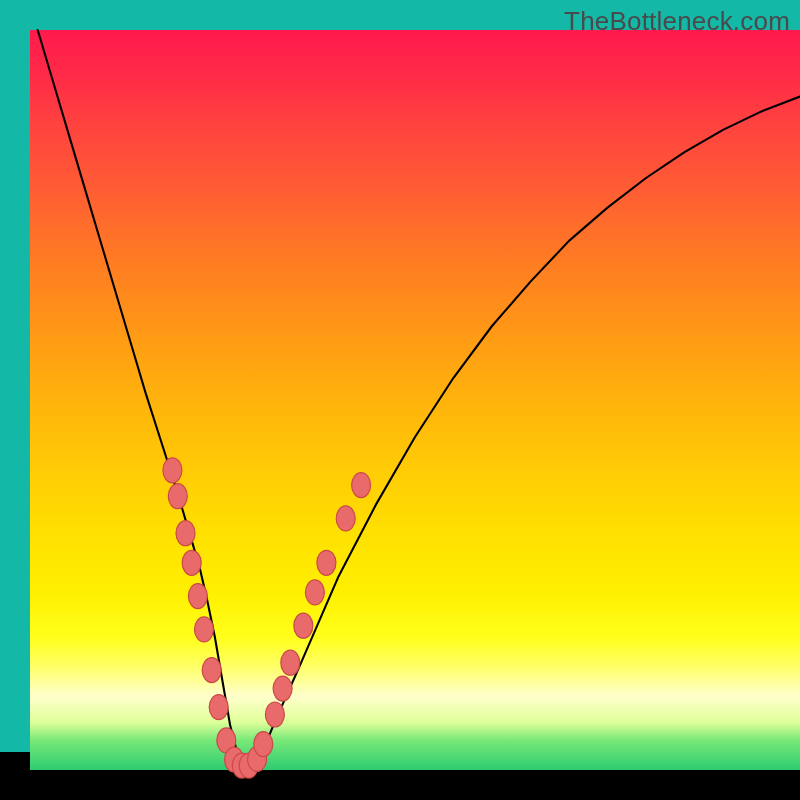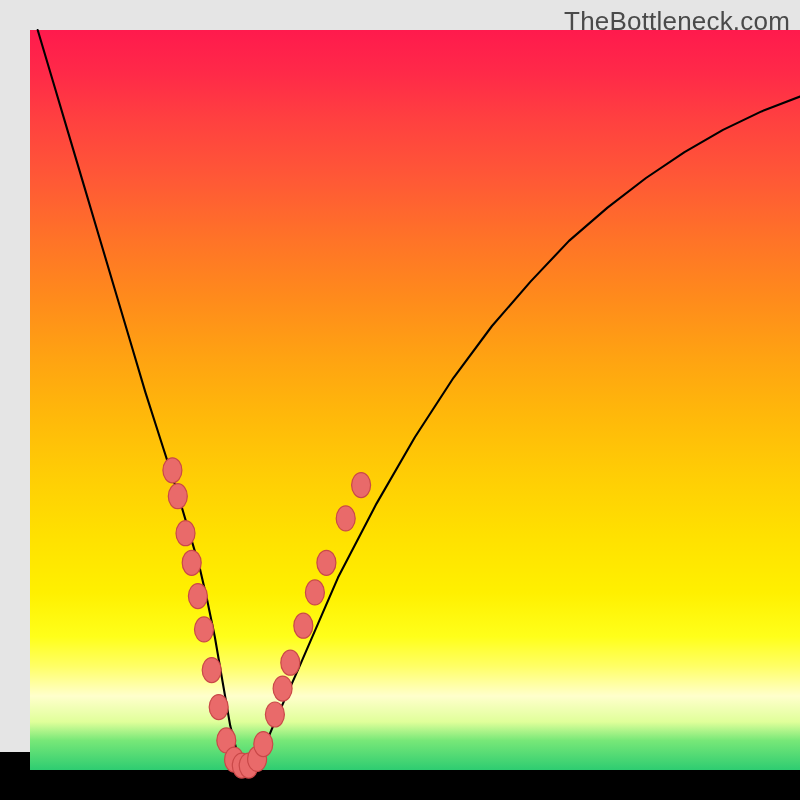--- a/index.html
+++ b/index.html
@@ -8,21 +8,21 @@
     width: 800px;
     height: 800px;
     overflow: hidden;
     background: #000;
     font-family: Arial, Helvetica, sans-serif;
   }
   .frame {
     position: relative;
     width: 800px;
     height: 752px;
-    background: #e5e5e5;
+    background: #14b8a6;
   }
   .plot-area {
     position: absolute;
     left: 30px;
     top: 30px;
     width: 770px;
     height: 740px;
     background: linear-gradient(to bottom,
       #ff1a4d 0%,
       #ff2a48 6%,

